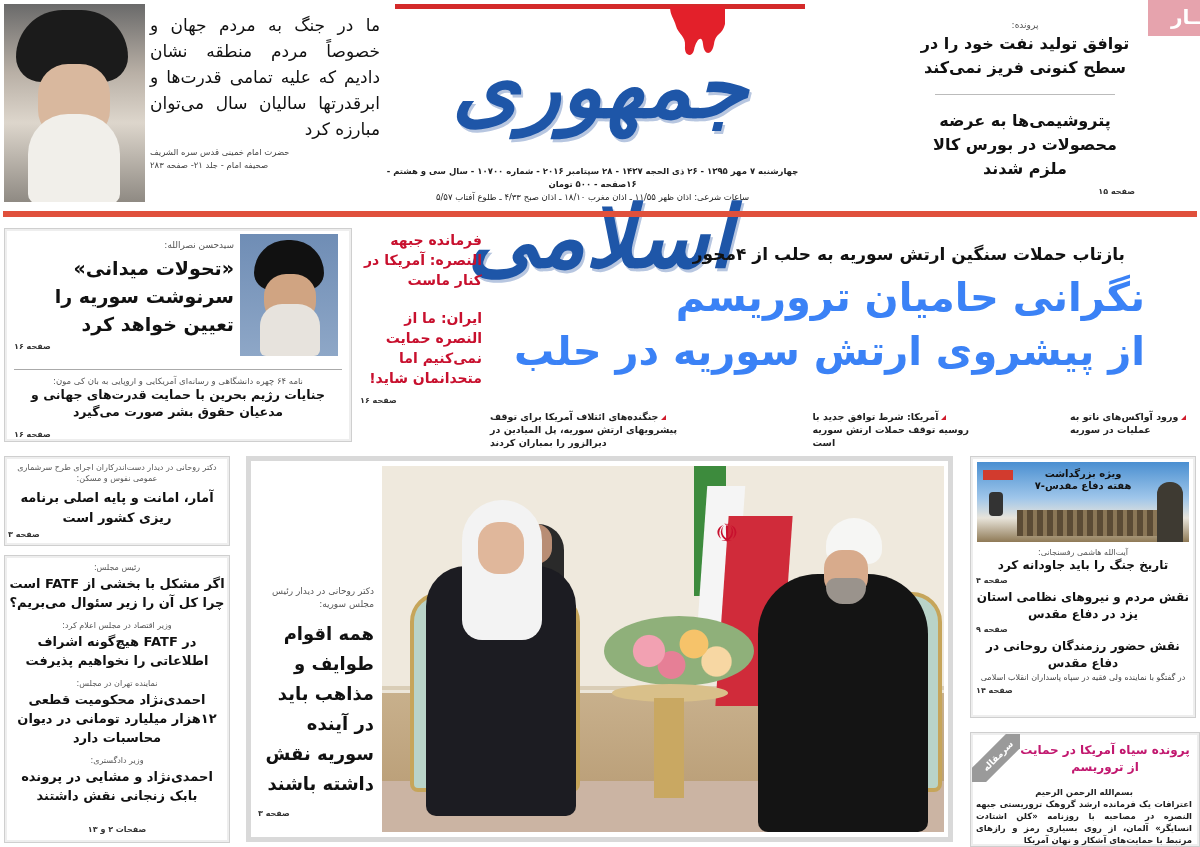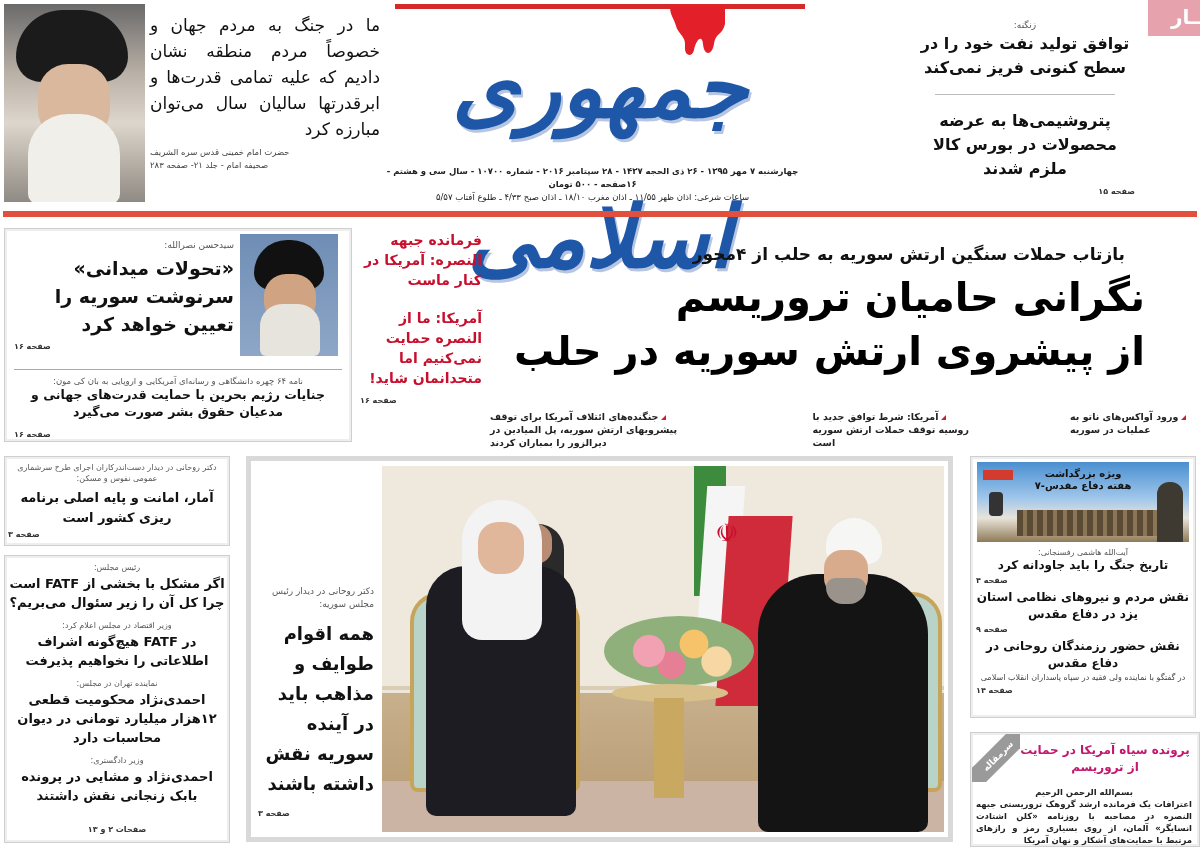--- a/index.html
+++ b/index.html
@@ -54,21 +54,21 @@
   #bahrain .h{font-size:12.5px;font-weight:bold;line-height:17px}
   #bahrain .pg{text-align:left;margin-top:10px}
 
   #nusra{left:360px;top:230px;width:122px;direction:rtl;text-align:right;color:#c8102e}
   #nusra .h{font-size:14px;font-weight:bold;line-height:20px}
   #nusra .gap{height:18px}
   #nusra .pg{text-align:left;color:#333;margin-top:8px}
 
   #main-head{left:490px;top:244px;width:655px;direction:rtl;}
   #main-head .kick{font-size:17px;font-weight:bold;color:#111;margin-bottom:6px;padding-right:20px}
-  #main-head .h{font-size:40px;font-weight:900;line-height:54px;color:#000000;letter-spacing:-0.5px}
+  #main-head .h{font-size:40px;font-weight:900;line-height:54px;color:#3b82f6;letter-spacing:-0.5px}
   #main-bullets{left:490px;top:410px;width:710px;direction:rtl;display:flex;flex-direction:row;justify-content:space-between}
   #main-bullets .b{font-size:9.5px;font-weight:bold;line-height:13px;color:#222;text-align:left}
 
   
   #census-box{left:4px;top:456px;width:226px;height:90px}
   #census{left:8px;top:462px;width:218px;direction:rtl;text-align:center}
   #census .k{font-size:8px;color:#555;line-height:11px}
   #census .h{font-size:13px;font-weight:bold;line-height:20px;margin-top:4px}
   #census .pg{text-align:left;margin-top:2px}
 
@@ -158,21 +158,21 @@
 </div>
 
 <div id="dateline" class="abs">
   <div class="l1">چهارشنبه ۷ مهر ۱۳۹۵ - ۲۶ ذی الحجه ۱۴۳۷ - ۲۸ سپتامبر ۲۰۱۶ - شماره ۱۰۷۰۰ - سال سی و هشتم - ۱۶صفحه - ۵۰۰ تومان</div>
   <div class="l2">ساعات شرعی: اذان ظهر ۱۱/۵۵ ـ اذان مغرب ۱۸/۱۰ ـ اذان صبح ۴/۳۳ ـ طلوع آفتاب ۵/۵۷</div>
 </div>
 
 <div id="jar-tab" class="abs">جـــار</div>
 
 <div id="top-right" class="abs">
-  <div class="k">زنگنه:</div>
+  <div class="k">پرونده:</div>
   <div class="h">توافق تولید نفت خود را در سطح کنونی فریز نمی‌کند</div>
   <hr>
   <div class="h">پتروشیمی‌ها به عرضه محصولات در بورس کالا ملزم شدند</div>
   <div class="pg">صفحه ۱۵</div>
 </div>
 
 <div id="red-rule" class="abs"></div>
 
 <div id="nasrallah-box" class="abs box"></div>
 <div id="nasrallah-photo" class="abs">
@@ -188,21 +188,21 @@
 <div id="bahrain-rule" class="abs"></div>
 <div id="bahrain" class="abs">
   <div class="k">نامه ۶۴ چهره دانشگاهی و رسانه‌ای آمریکایی و اروپایی به بان کی مون:</div>
   <div class="h">جنایات رژیم بحرین با حمایت قدرت‌های جهانی و مدعیان حقوق بشر صورت می‌گیرد</div>
   <div class="pg">صفحه ۱۶</div>
 </div>
 
 <div id="nusra" class="abs">
   <div class="h">فرمانده جبهه النصره: آمریکا در کنار ماست</div>
   <div class="gap"></div>
-  <div class="h">آمریکا: ما از النصره حمایت نمی‌کنیم اما متحدانمان شاید!</div>
+  <div class="h">ایران: ما از النصره حمایت نمی‌کنیم اما متحدانمان شاید!</div>
   <div class="pg">صفحه ۱۶</div>
 </div>
 
 <div id="main-head" class="abs">
   <div class="kick">بازتاب حملات سنگین ارتش سوریه به حلب از ۴محور</div>
   <div class="h">نگرانی حامیان تروریسم</div>
   <div class="h">از پیشروی ارتش سوریه در حلب</div>
 </div>
 
 <div id="main-bullets" class="abs">

